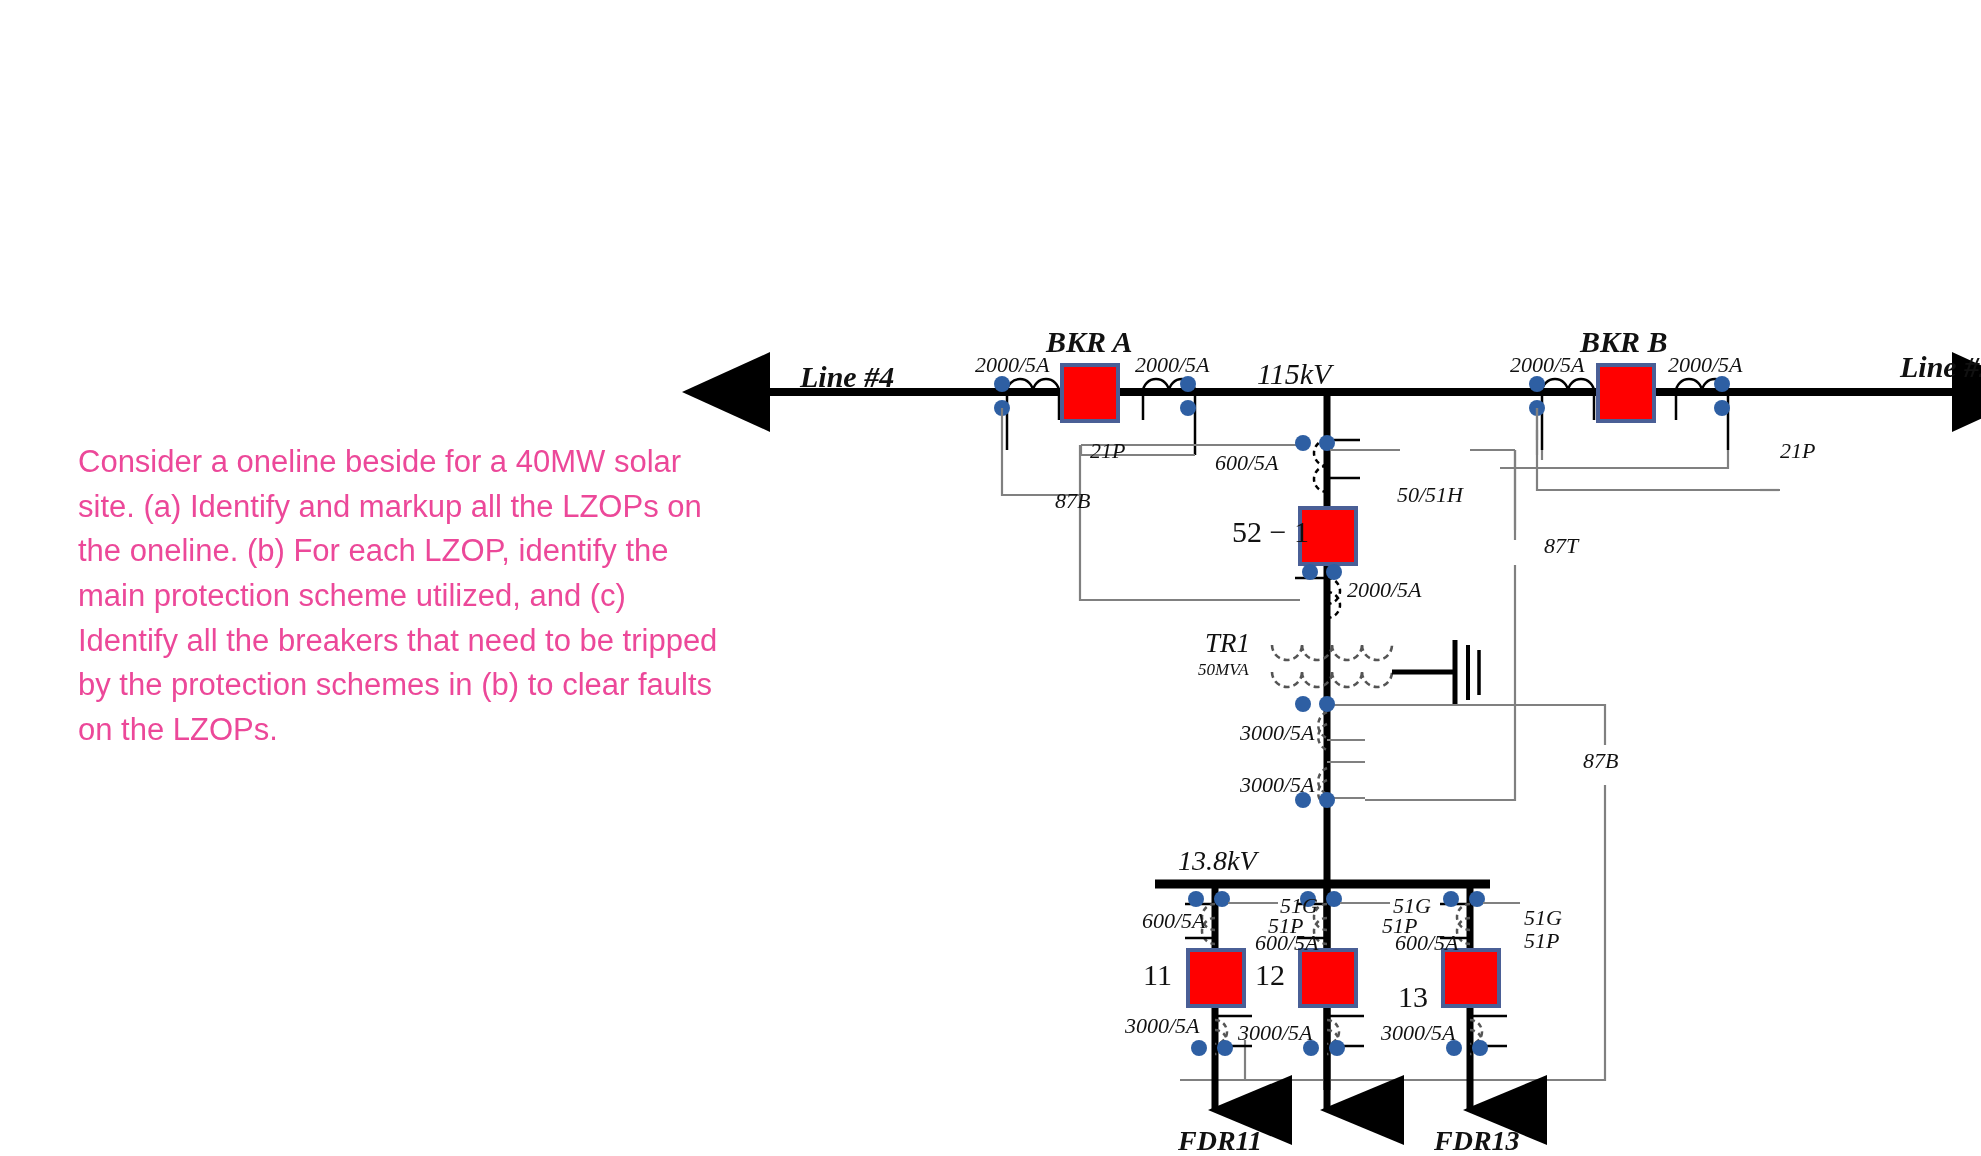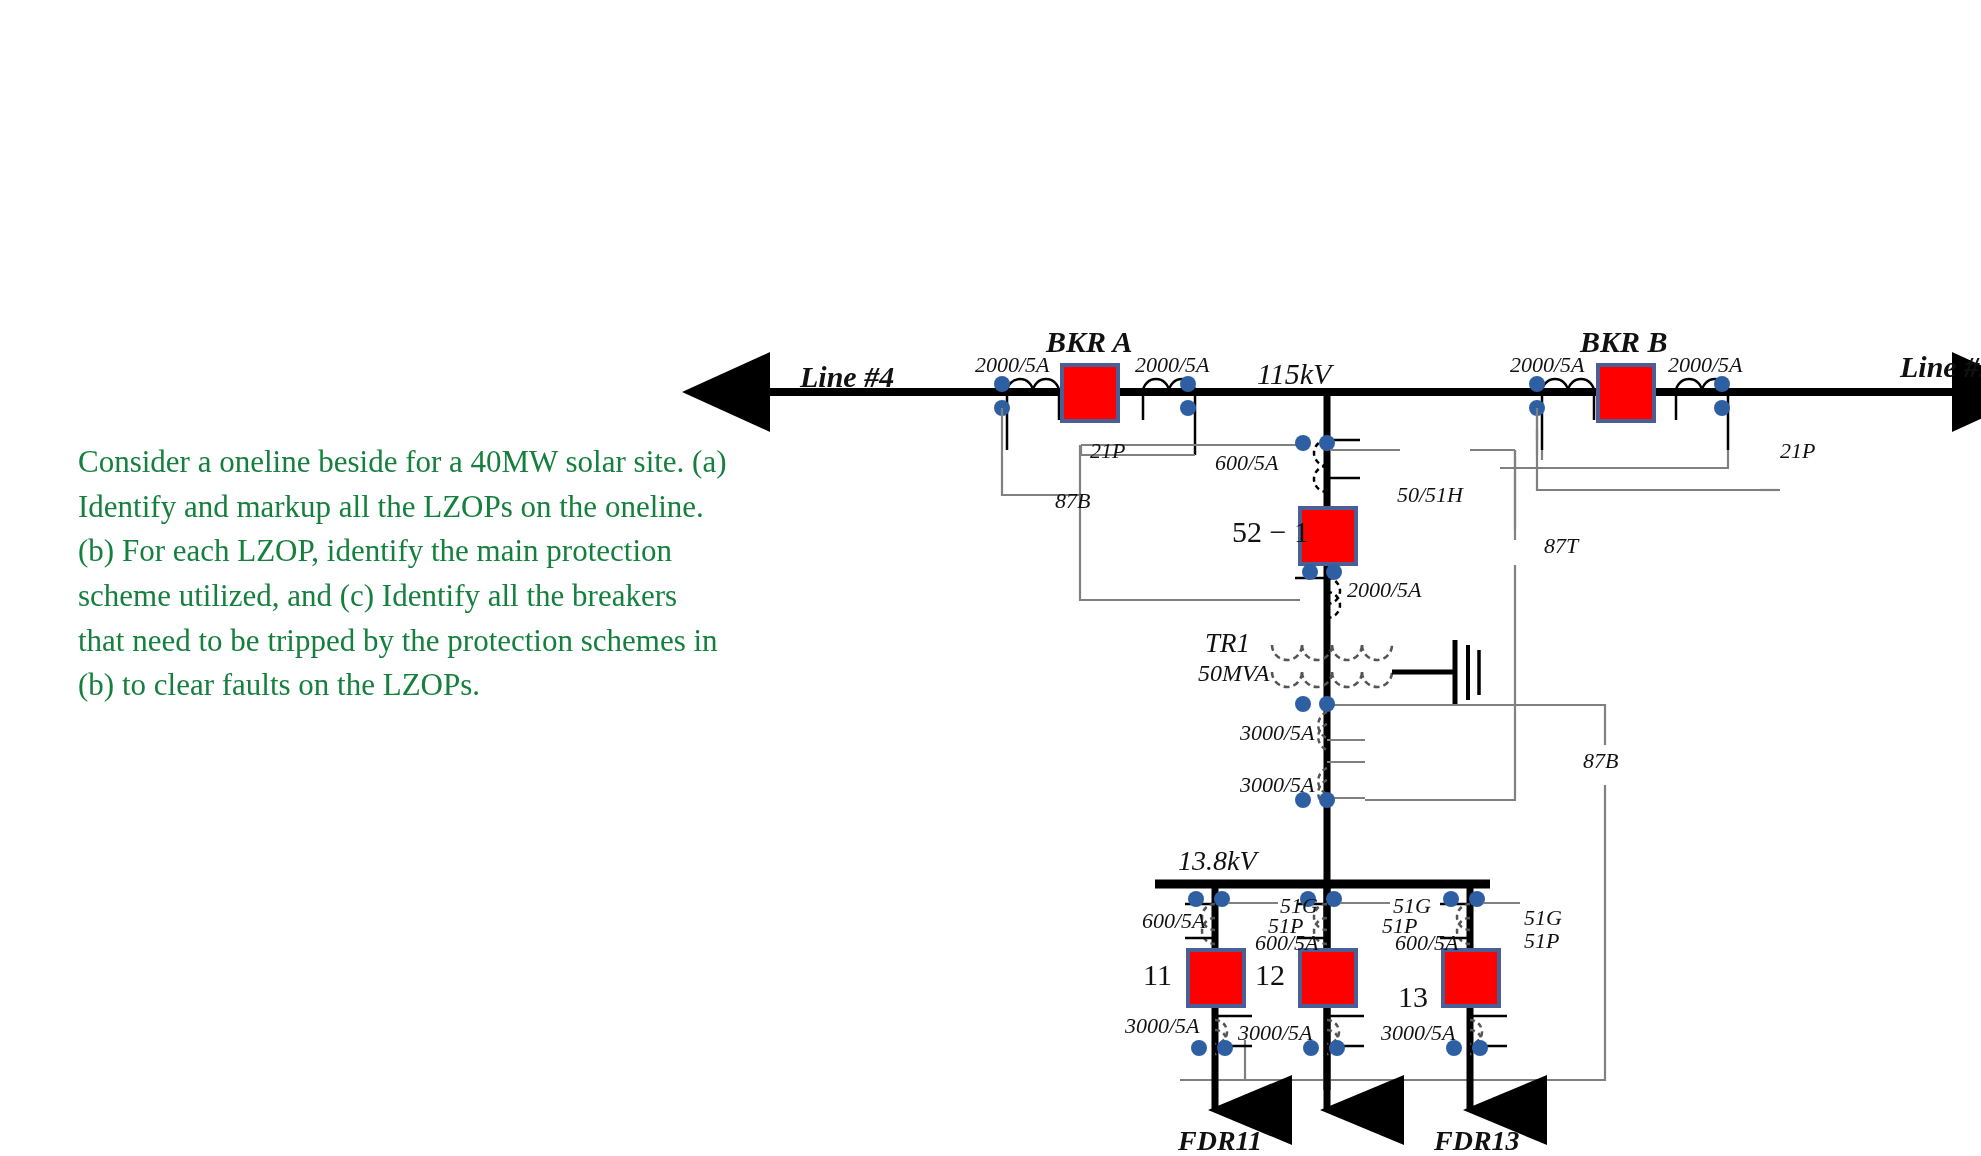--- a/index.html
+++ b/index.html
@@ -1,22 +1,22 @@
 <!DOCTYPE html>
 <html><head>
 <meta charset="utf-8">
 <style>
   html,body{margin:0;padding:0;background:#ffffff;}
   body{width:1981px;height:1156px;position:relative;overflow:hidden;
        font-family:"Liberation Serif","DejaVu Serif",serif;}
 
   #question-text{
     position:absolute; left:78px; top:440px; width:650px;
-    font-size:31px; line-height:1.44; color:#15803d;
-    font-family:Liberation Serif, serif;
+    font-size:31px; line-height:1.44; color:#ec4899;
+    font-family:Liberation Sans, sans-serif;
   }
 
   #oneline{position:absolute;left:0;top:0;width:1981px;height:1156px;}
 
   .lbl{position:absolute;white-space:nowrap;color:#111;
        font-family:"Liberation Serif","DejaVu Serif",serif;}
   .lbl-i{font-style:italic;}
   .lbl-b{font-weight:bold;}
 </style>
 </head>
@@ -279,21 +279,21 @@
   <div class="lbl lbl-i" style="left:1544px;top:533px;font-size:22px;">87T</div>
   <div class="lbl lbl-i" style="left:1583px;top:748px;font-size:22px;">87B</div>
 
   <div class="lbl lbl-i" style="left:1215px;top:450px;font-size:22px;">600/5A</div>
 
   <div class="lbl" style="left:1232px;top:515px;font-size:30px;">52 − 1</div>
 
   <div class="lbl lbl-i" style="left:1347px;top:577px;font-size:22px;">2000/5A</div>
 
   <div class="lbl lbl-i" style="left:1205px;top:628px;font-size:27px;">TR1</div>
-  <div class="lbl lbl-i" style="left:1198px;top:660px;font-size:24px;">50MVA</div>
+  <div class="lbl lbl-i" style="left:1198px;top:660px;font-size:17px;">50MVA</div>
 
   <div class="lbl lbl-i" style="left:1240px;top:720px;font-size:22px;">3000/5A</div>
   <div class="lbl lbl-i" style="left:1240px;top:772px;font-size:22px;">3000/5A</div>
 
   <div class="lbl lbl-i" style="left:1178px;top:845px;font-size:28px;text-align:right;">13.8kV</div>
 
   <div class="lbl lbl-i" style="left:1142px;top:908px;font-size:22px;">600/5A</div>
   <div class="lbl lbl-i" style="left:1255px;top:930px;font-size:22px;">600/5A</div>
   <div class="lbl lbl-i" style="left:1395px;top:930px;font-size:22px;">600/5A</div>
 

